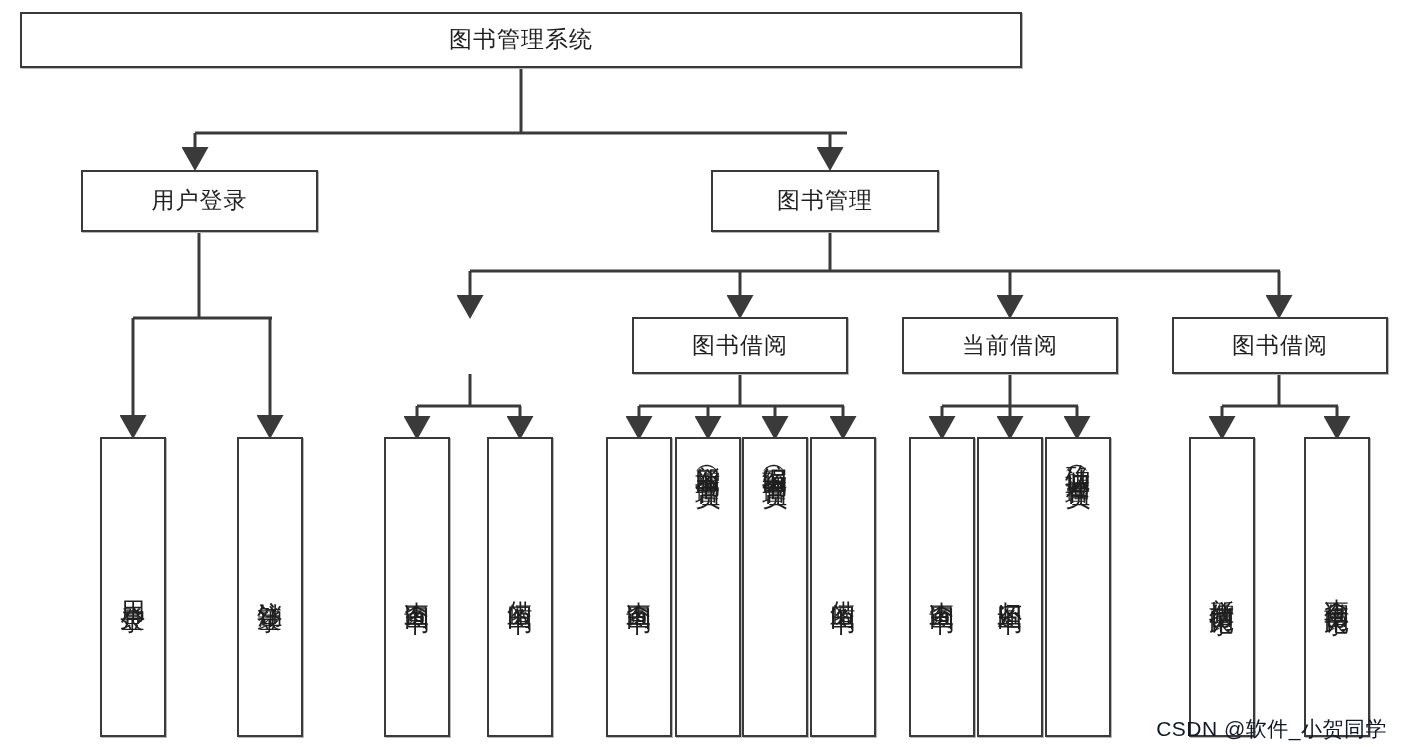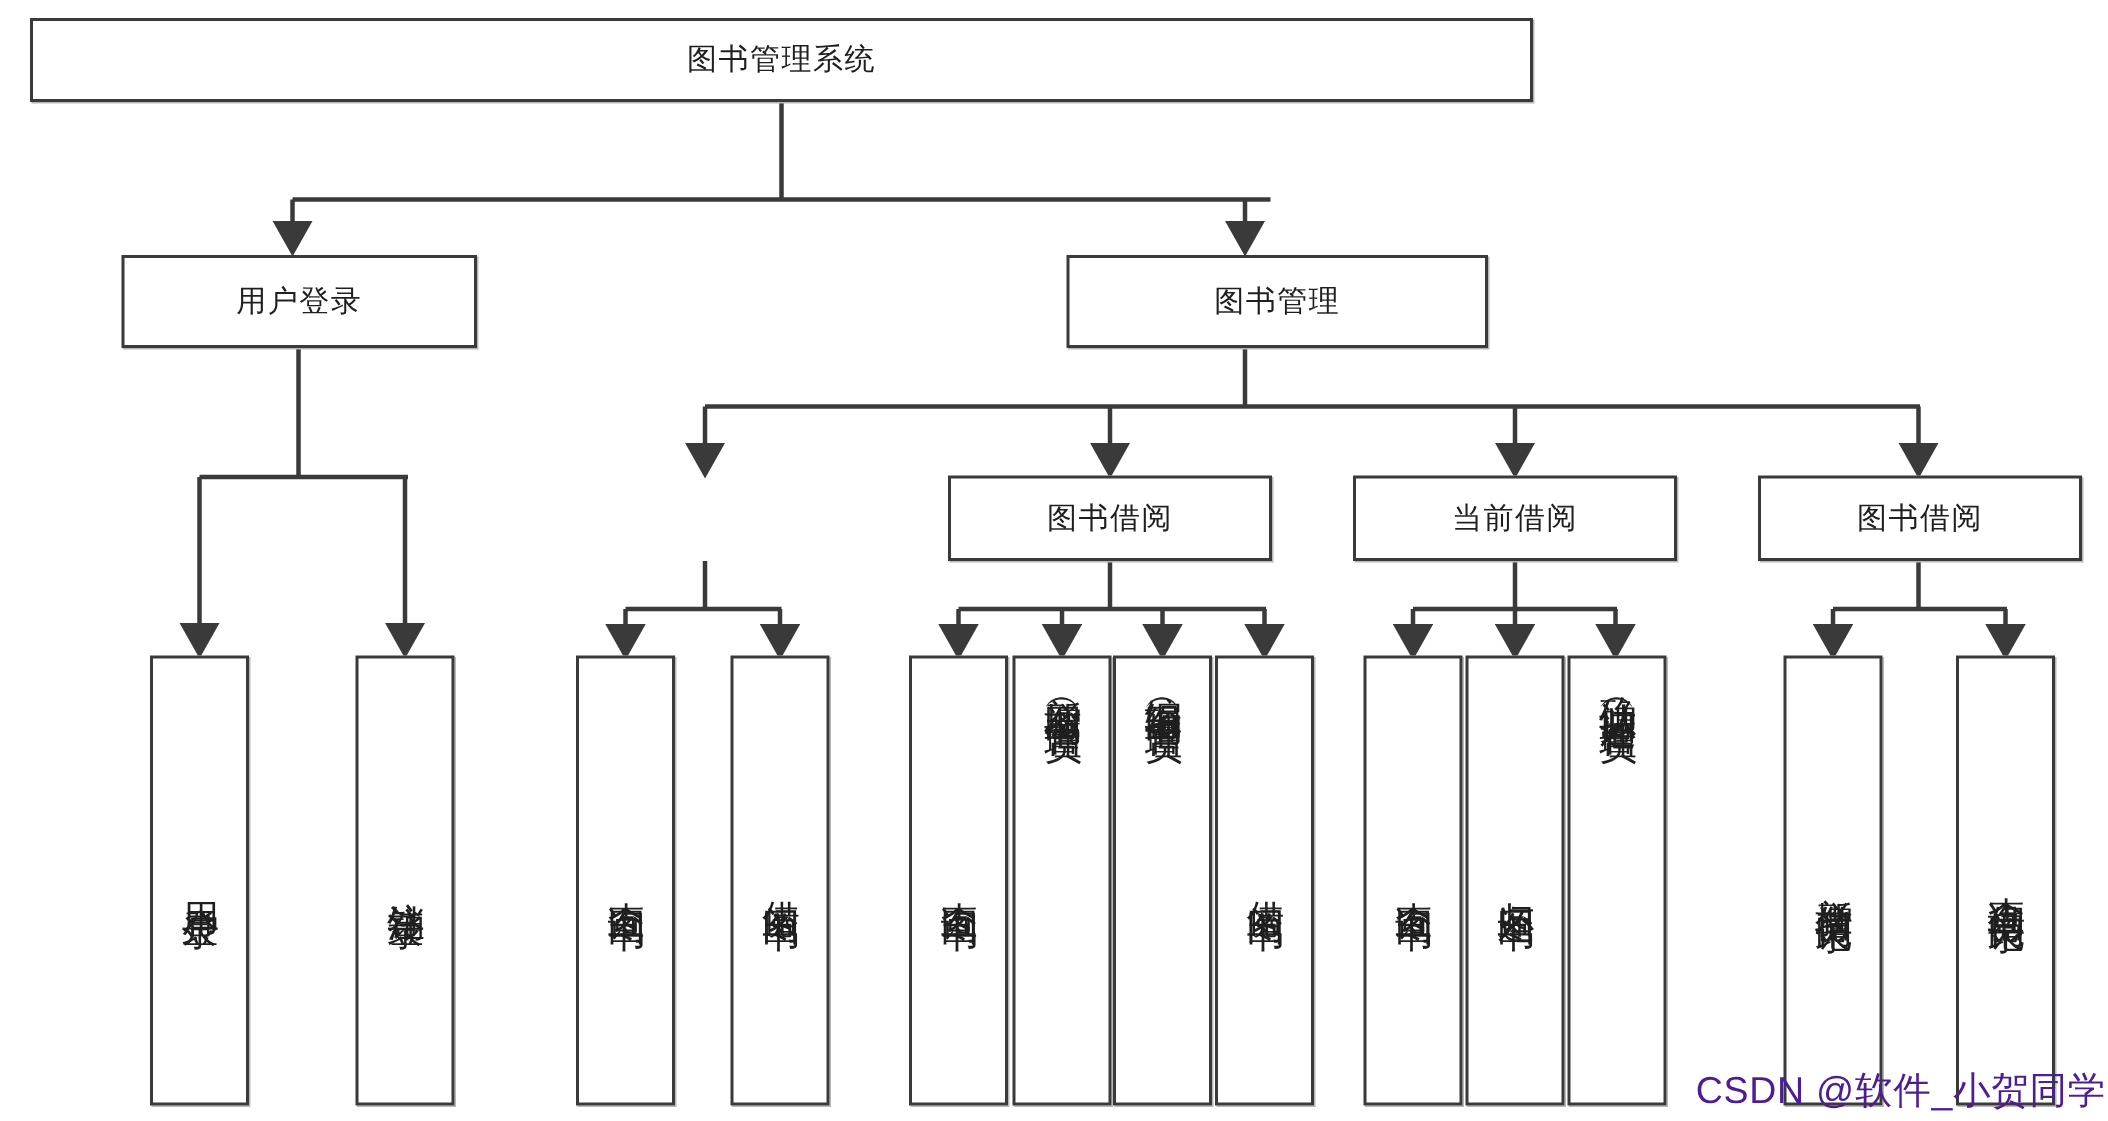--- a/index.html
+++ b/index.html
@@ -32,21 +32,21 @@
     background: #ffffff;
     border: 2px solid #3a3a3a;
     box-shadow: 1px 1px 0 0 #b8b8b8;
     display: flex;
     align-items: center;
     justify-content: center;
     color: #1f1f1f;
     z-index: 2;
   }
   .node.horiz {
-    font-size: 20px;
+    font-size: 23px;
     letter-spacing: 1px;
     line-height: 1.2;
   }
   .node.vert {
     writing-mode: vertical-rl;
     text-orientation: upright;
     font-size: 25px;
     line-height: 1.45;
     letter-spacing: 3px;
     padding: 6px 0;
@@ -55,24 +55,24 @@
     justify-content: flex-start;
     align-items: center;
   }
   .node.vert .vtext {
     writing-mode: vertical-rl;
     text-orientation: upright;
     white-space: nowrap;
   }
   #watermark {
     position: absolute;
-    right: 1px;
+    right: 18px;
     bottom: 4px;
-    font-size: 25px;
-    color: #4c1d95;
+    font-size: 21px;
+    color: #0f172a;
     letter-spacing: 0.5px;
     z-index: 5;
     white-space: nowrap;
   }
 </style>
 </head>
 <body>
 
 <div id="canvas">
 
@@ -126,21 +126,21 @@
     </g>
   </svg>
 
   <div class="node horiz" style="left:20px; top:12px; width:1002px; height:56px;">
     <span>图书管理系统</span>
   </div>
 
   <div class="node horiz" style="left:81px; top:170px; width:237px; height:62px;">
     <span>用户登录</span>
   </div>
-  <div class="node horiz" style="left:711px; top:170px; width:281px; height:62px;">
+  <div class="node horiz" style="left:711px; top:170px; width:228px; height:62px;">
     <span>图书管理</span>
   </div>
 
   <div class="node horiz" style="left:632px; top:317px; width:216px; height:57px;">
     <span>图书借阅</span>
   </div>
   <div class="node horiz" style="left:902px; top:317px; width:216px; height:57px;">
     <span>当前借阅</span>
   </div>
   <div class="node horiz" style="left:1172px; top:317px; width:216px; height:57px;">

